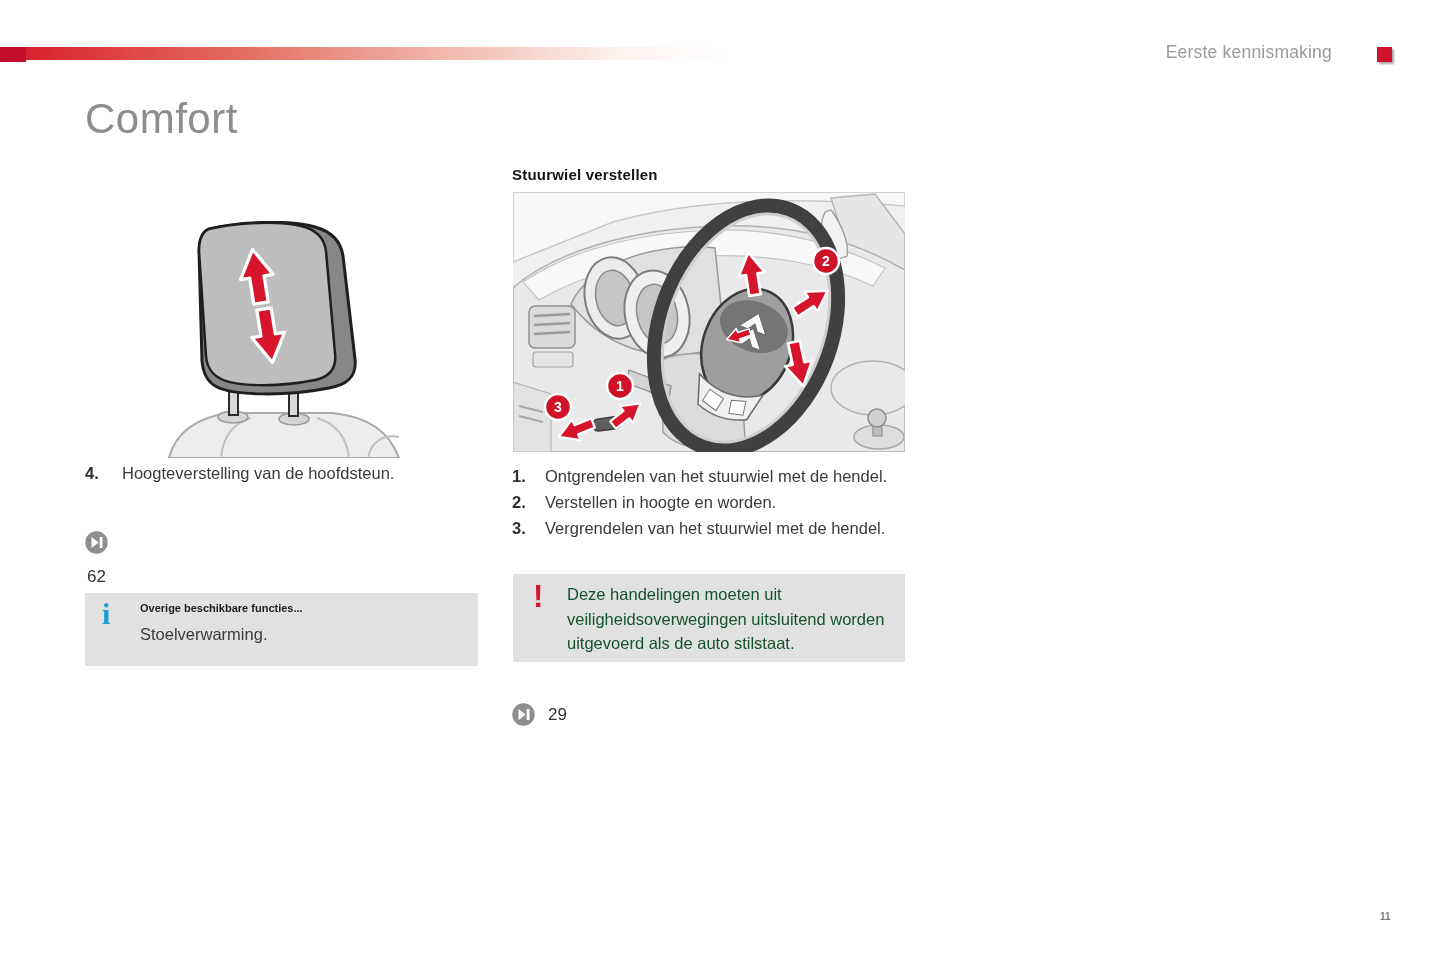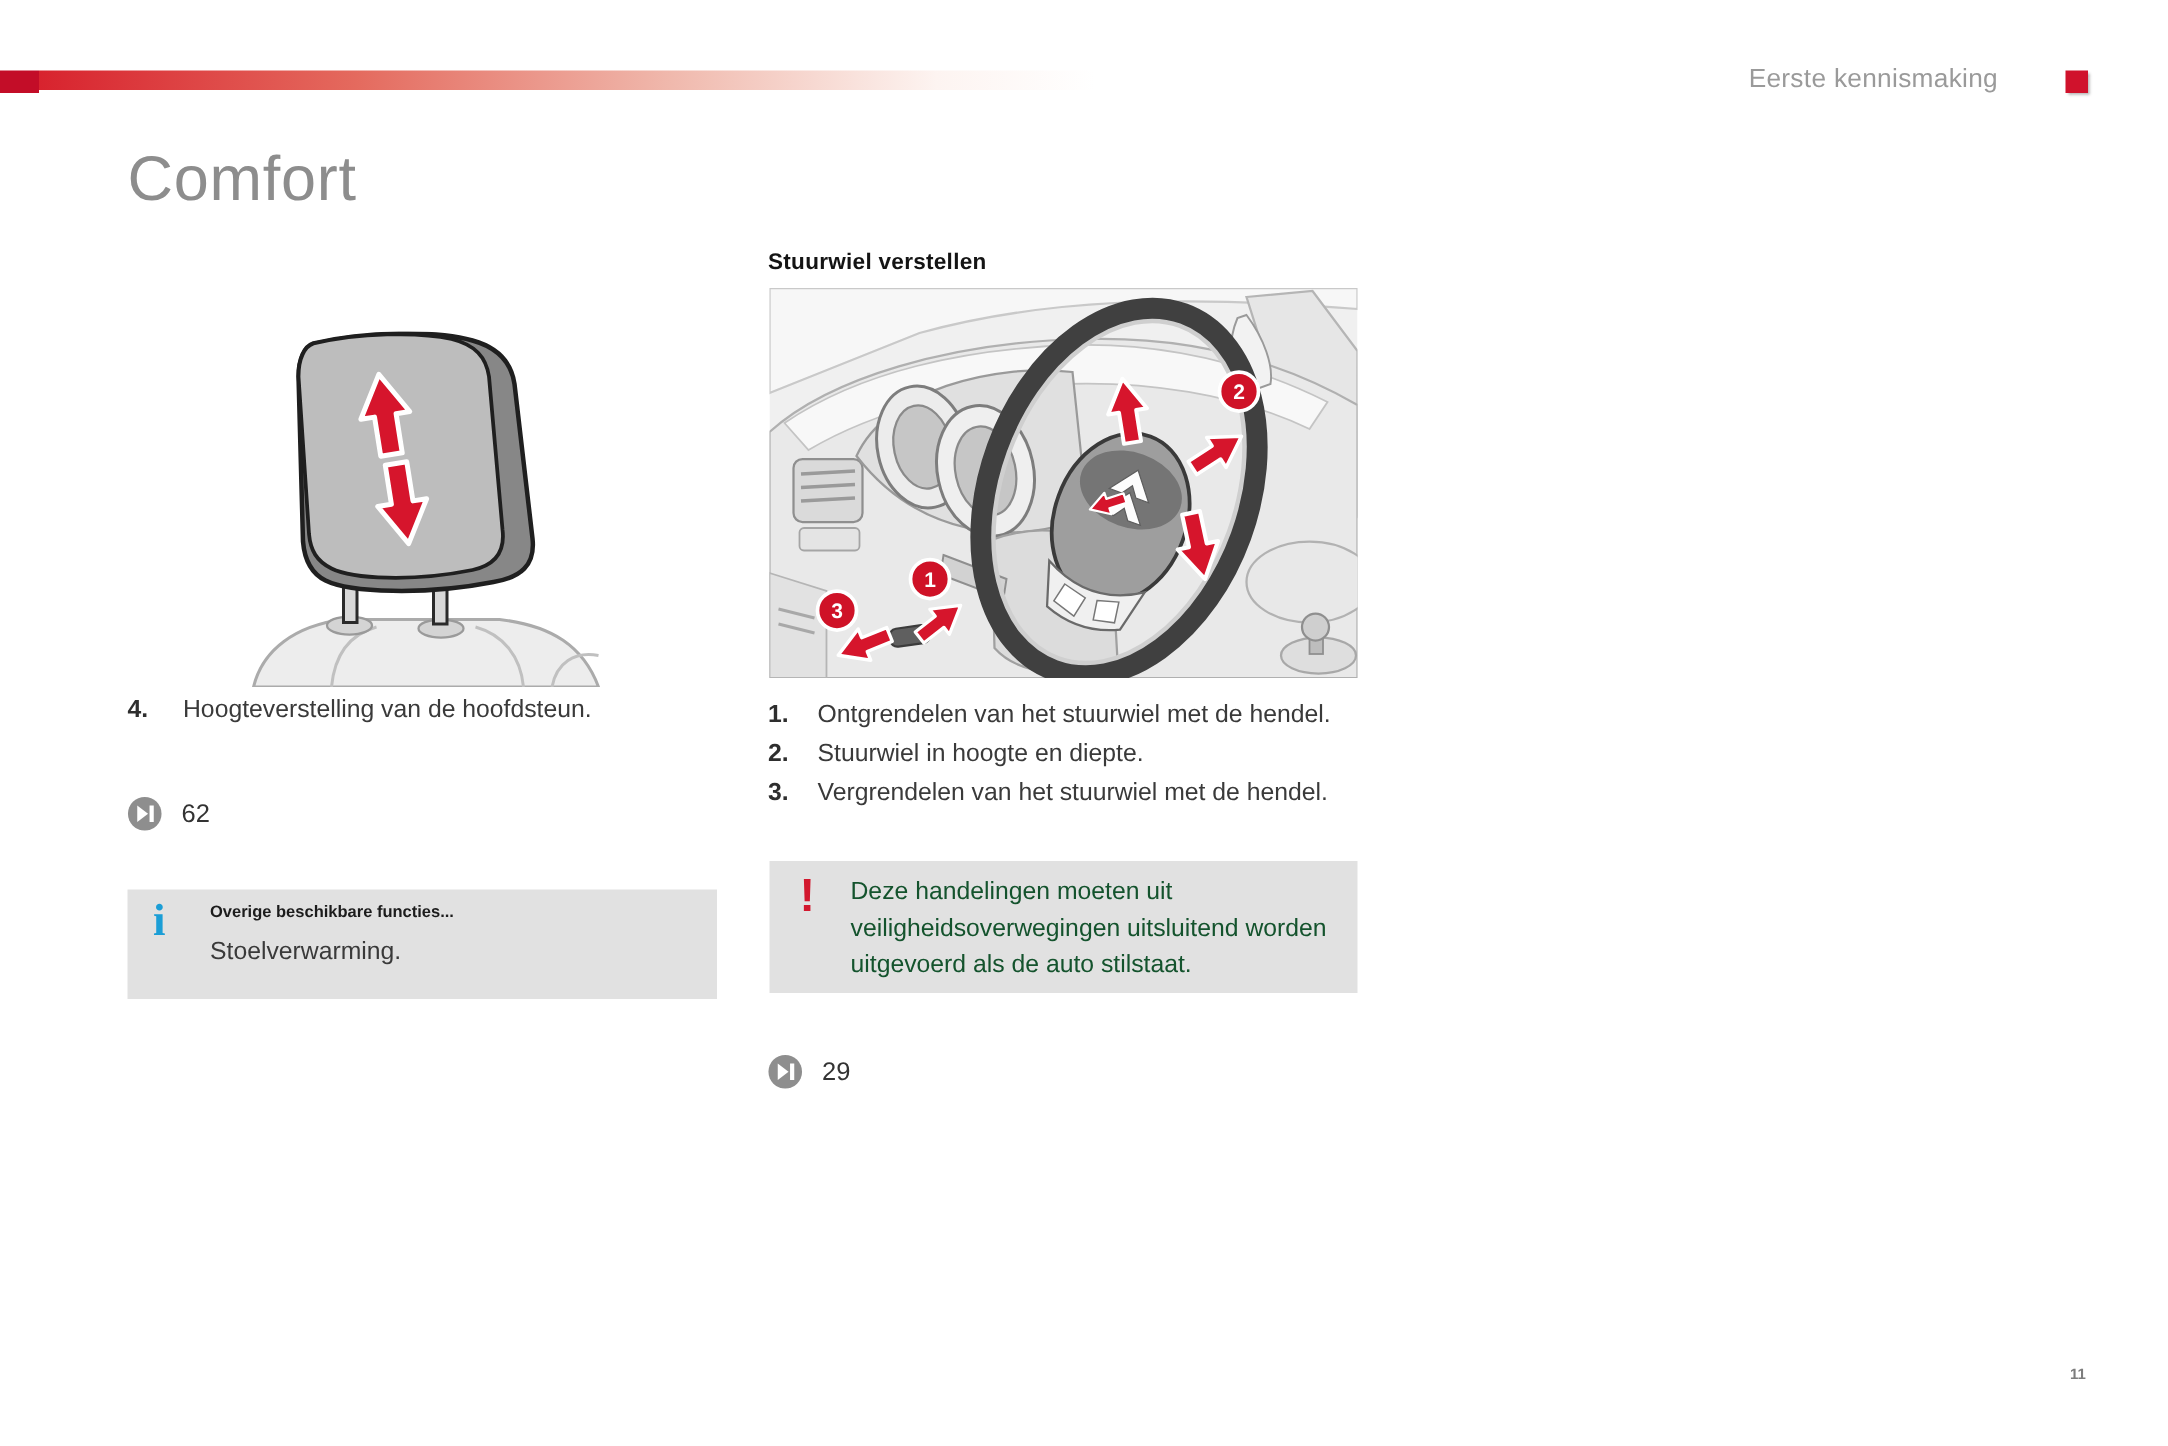--- a/index.html
+++ b/index.html
@@ -37,21 +37,21 @@
   
   .caption-row { position: absolute; left: 85px; top: 463px; width: 410px; display: flex; }
   .steps { position: absolute; left: 512px; top: 463px; width: 410px; }
   .step-row { display: flex; line-height: 26px; }
   .step-num { font-weight: bold; color: #2e2e2e; width: 33px; flex: 0 0 33px; font-size: 16.5px; }
   .caption-row .step-num { width: 37px; flex: 0 0 37px; }
   .step-text { color: #3a3a3a; font-size: 16.5px; }
   .caption-row .step-text, .caption-row .step-num { line-height: 20px; }
   
   .page-ref { position: absolute; display: flex; align-items: center; gap: 13px; }
-  .page-ref.left-ref { left: 85px; top: 531px; }
+  .page-ref.left-ref { left: 85px; top: 531px; flex-direction: column; }
   .page-ref.right-ref { left: 512px; top: 703px; }
   .page-ref .ref-value { font-size: 17px; color: #333333; }
   
   .note-box {
     position: absolute; background: #e1e1e1;
   }
   .info-box { left: 85px; top: 593px; width: 393px; height: 73px; }
   .warning-box { left: 513px; top: 574px; width: 392px; height: 88px; }
   .info-icon {
     position: absolute; left: 17px; top: 6px;
@@ -225,21 +225,21 @@
     </g>
   </svg>
 
   <div class="steps">
     <div class="step-row">
       <span class="step-num">1.</span>
       <span class="step-text">Ontgrendelen van het stuurwiel met de hendel.</span>
     </div>
     <div class="step-row">
       <span class="step-num">2.</span>
-      <span class="step-text">Stuurwiel in hoogte en diepte.</span>
+      <span class="step-text">Verstellen in hoogte en worden.</span>
     </div>
     <div class="step-row">
       <span class="step-num">3.</span>
       <span class="step-text">Vergrendelen van het stuurwiel met de hendel.</span>
     </div>
   </div>
 
   <div class="note-box warning-box">
     <span class="warning-icon">!</span>
     <div class="warning-text">Deze handelingen moeten uit veiligheidsoverwegingen uitsluitend worden uitgevoerd als de auto stilstaat.</div>

